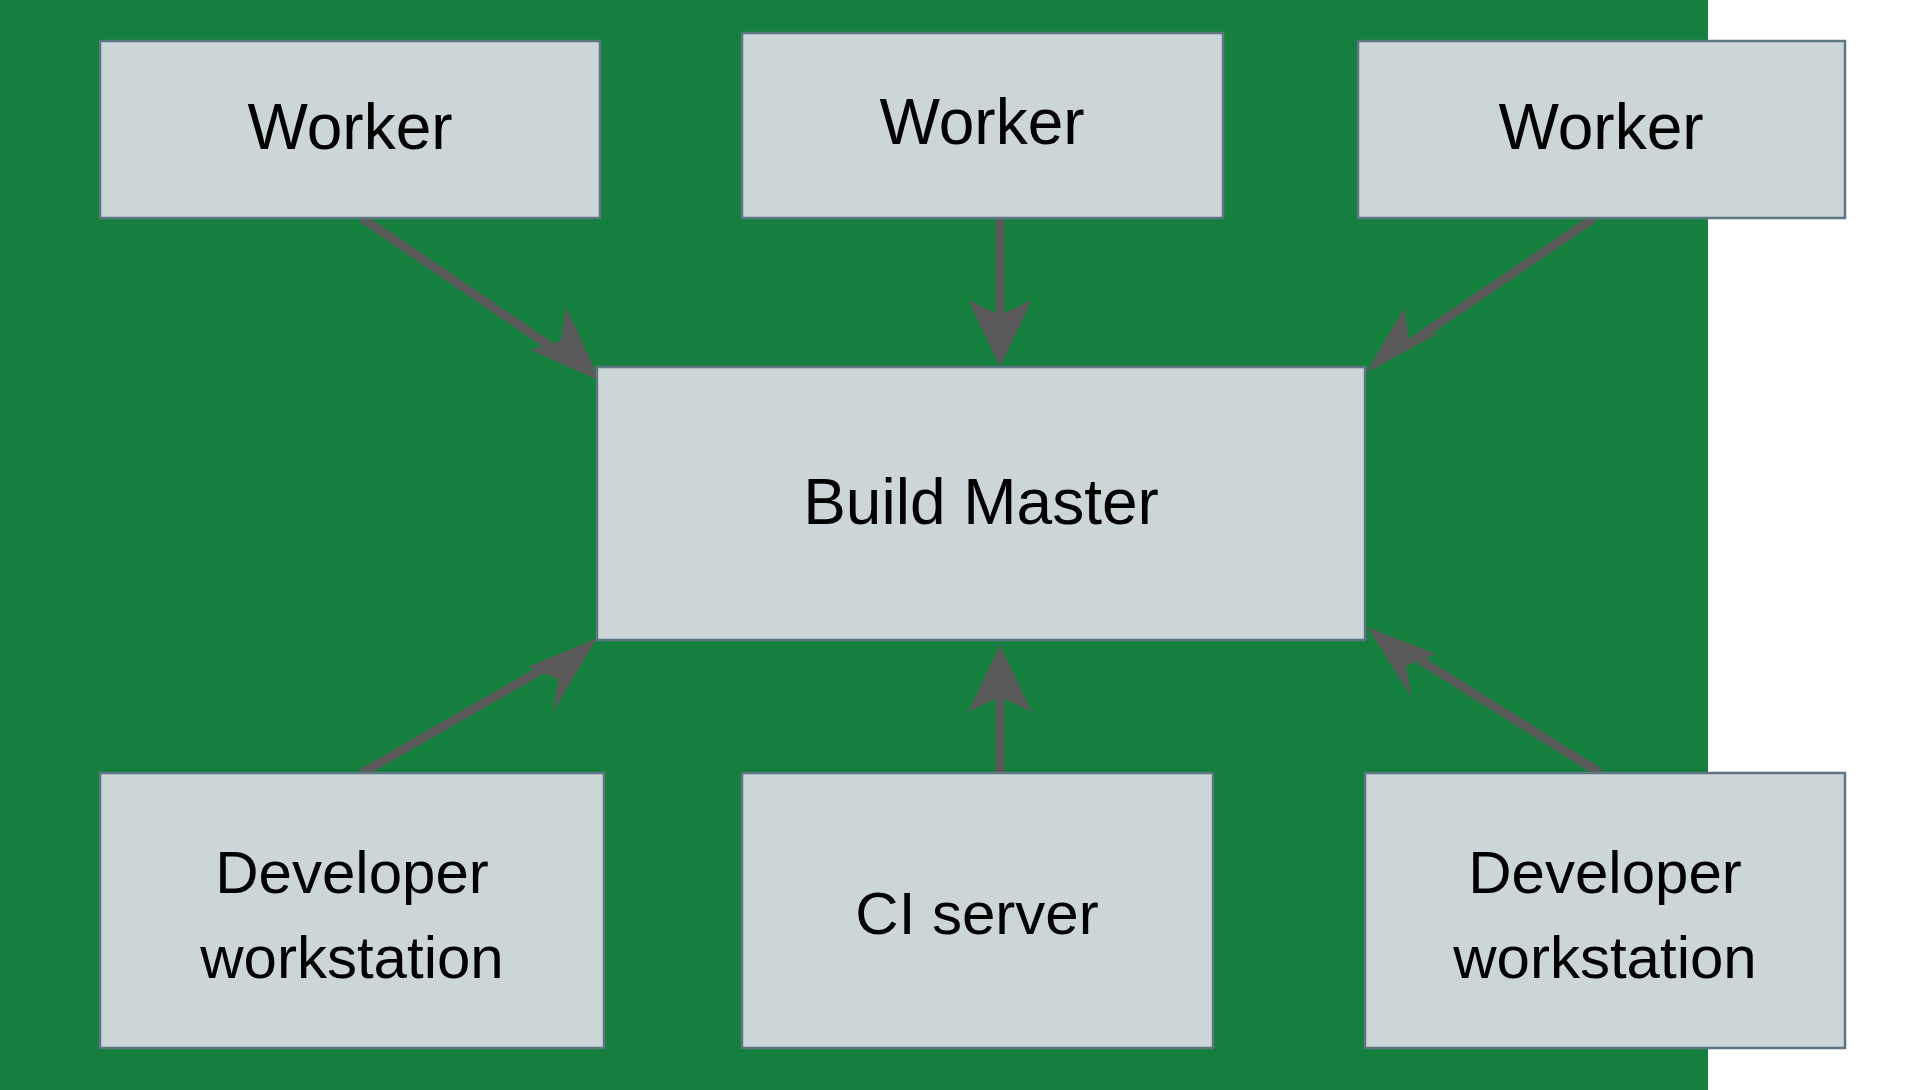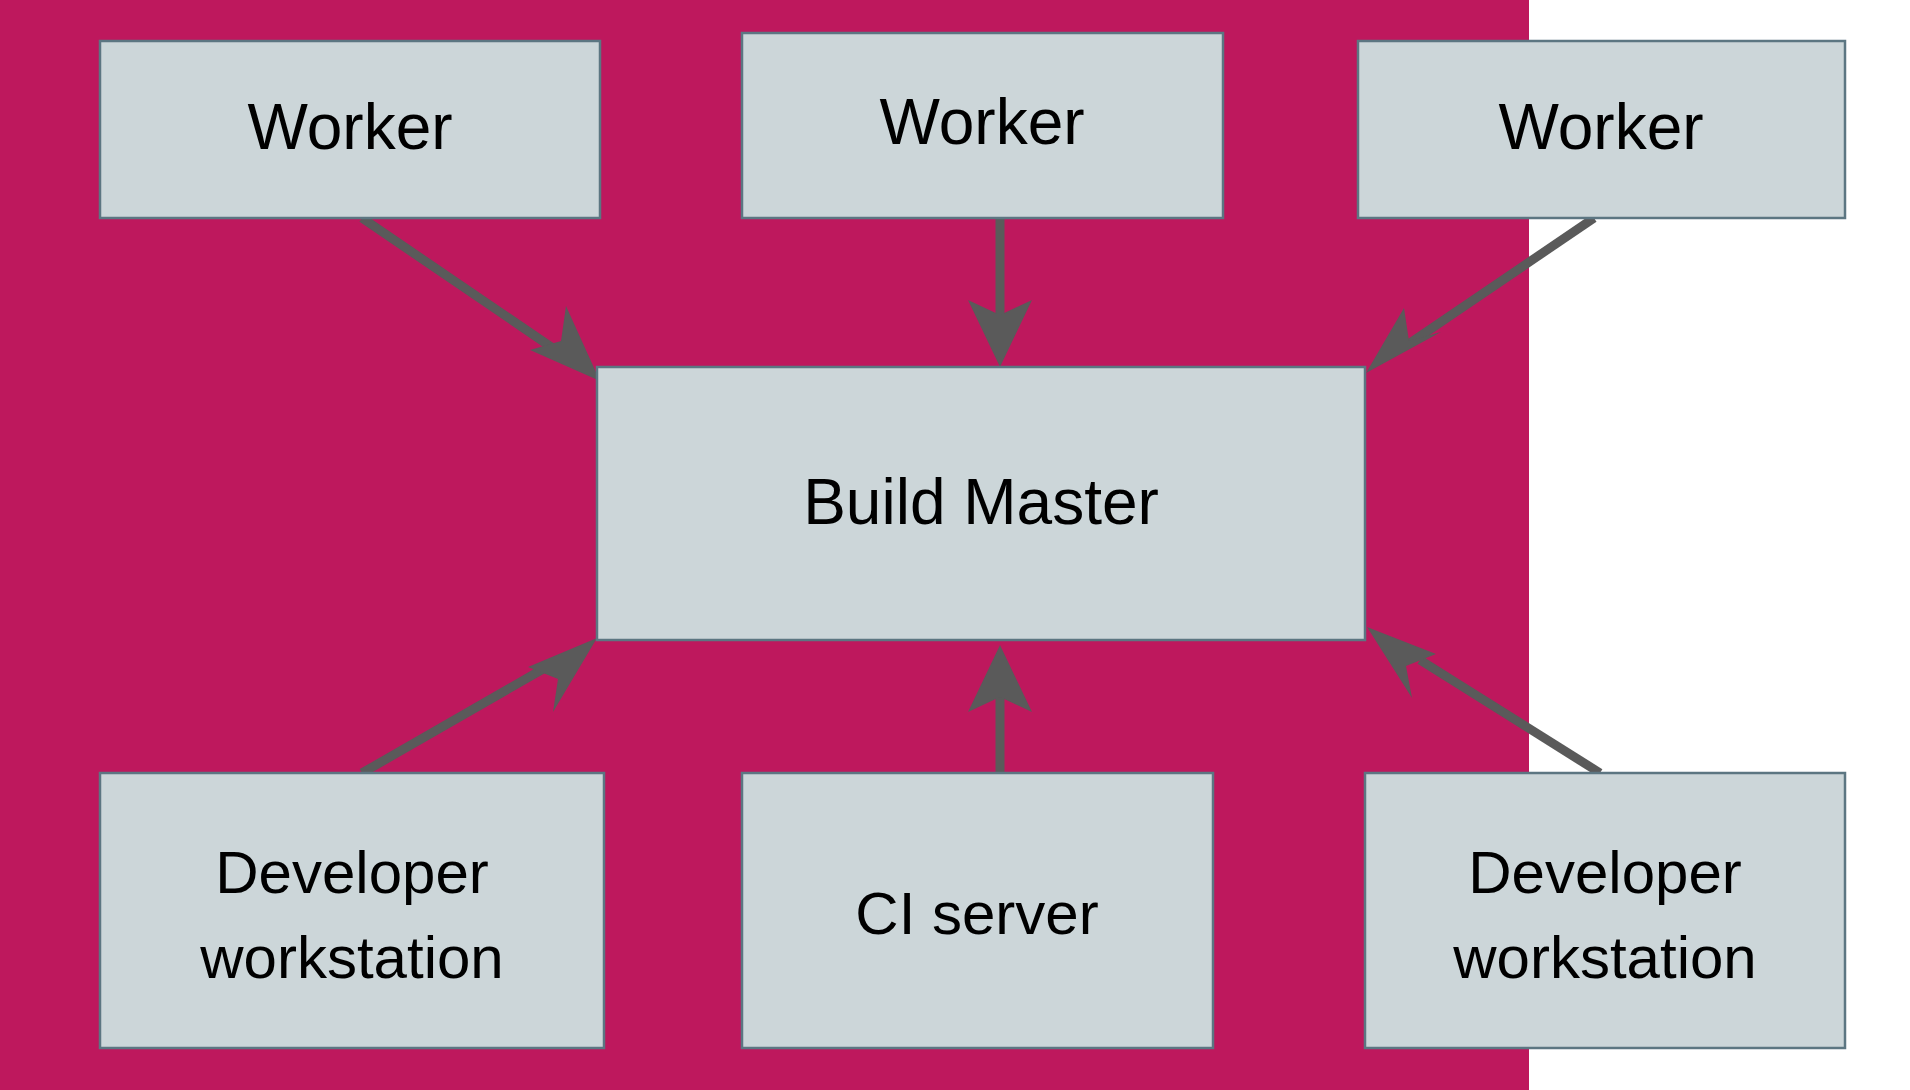--- a/index.html
+++ b/index.html
@@ -9,23 +9,23 @@
     background: #ffffff;
   }
   body {
     width: 1910px;
     height: 1090px;
     font-family: "Liberation Sans", sans-serif;
     overflow: hidden;
   }
   #diagram-root {
     position: relative;
-    width: 1529px;
+    width: 1708px;
     height: 1090px;
-    background: #be185d;
+    background: #15803d;
   }
   svg#diagram-canvas {
     position: absolute;
     top: 0;
     left: 0;
     width: 1910px;
     height: 1090px;
     display: block;
   }
   .node-rect {

